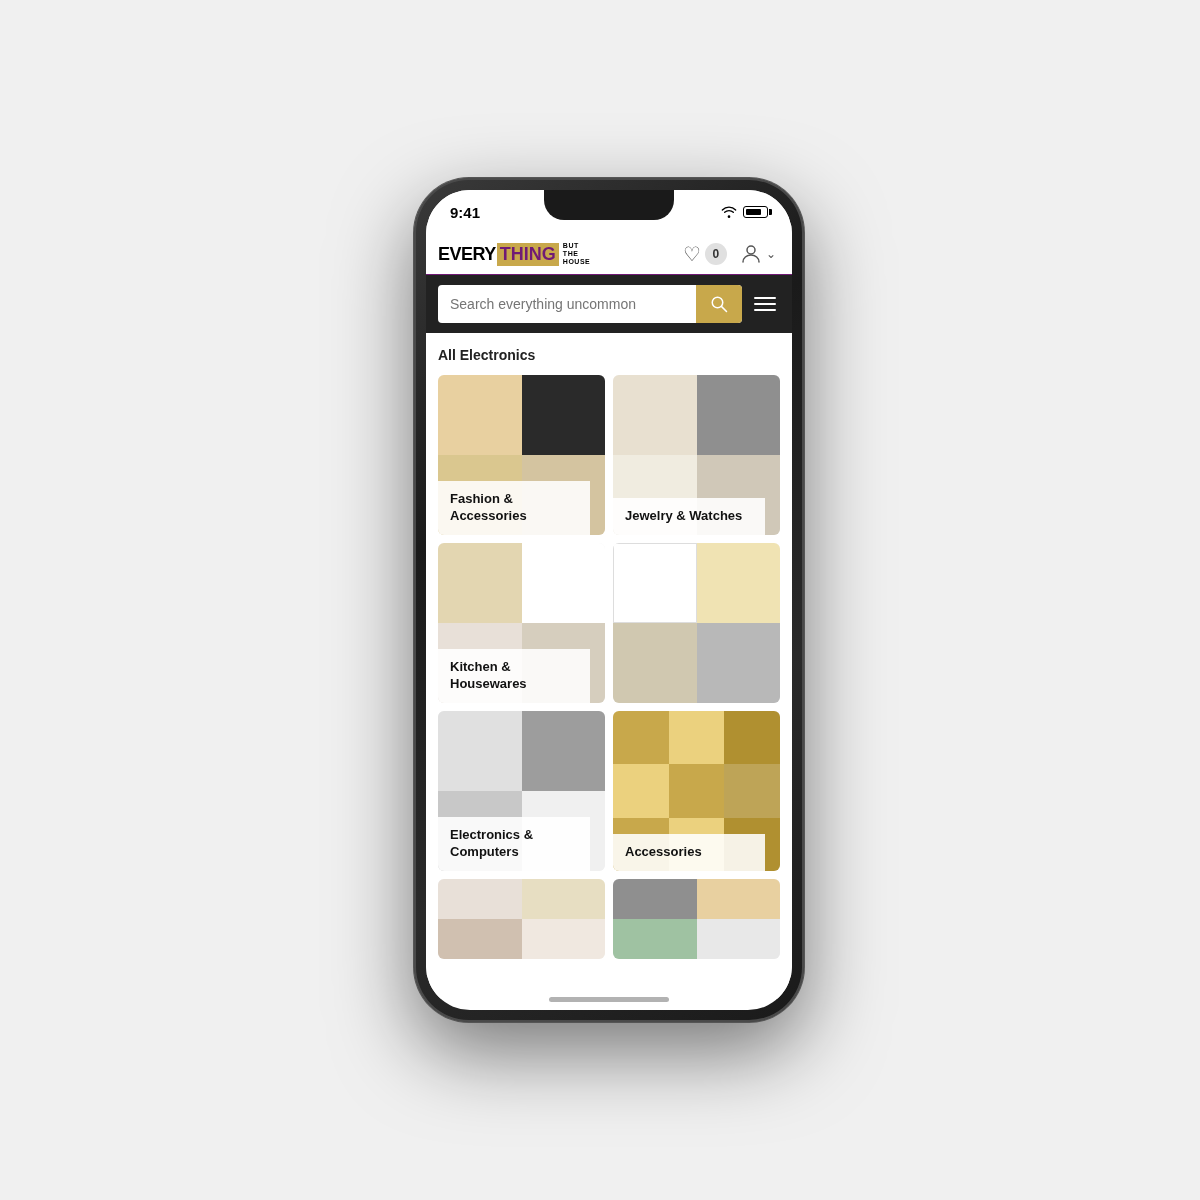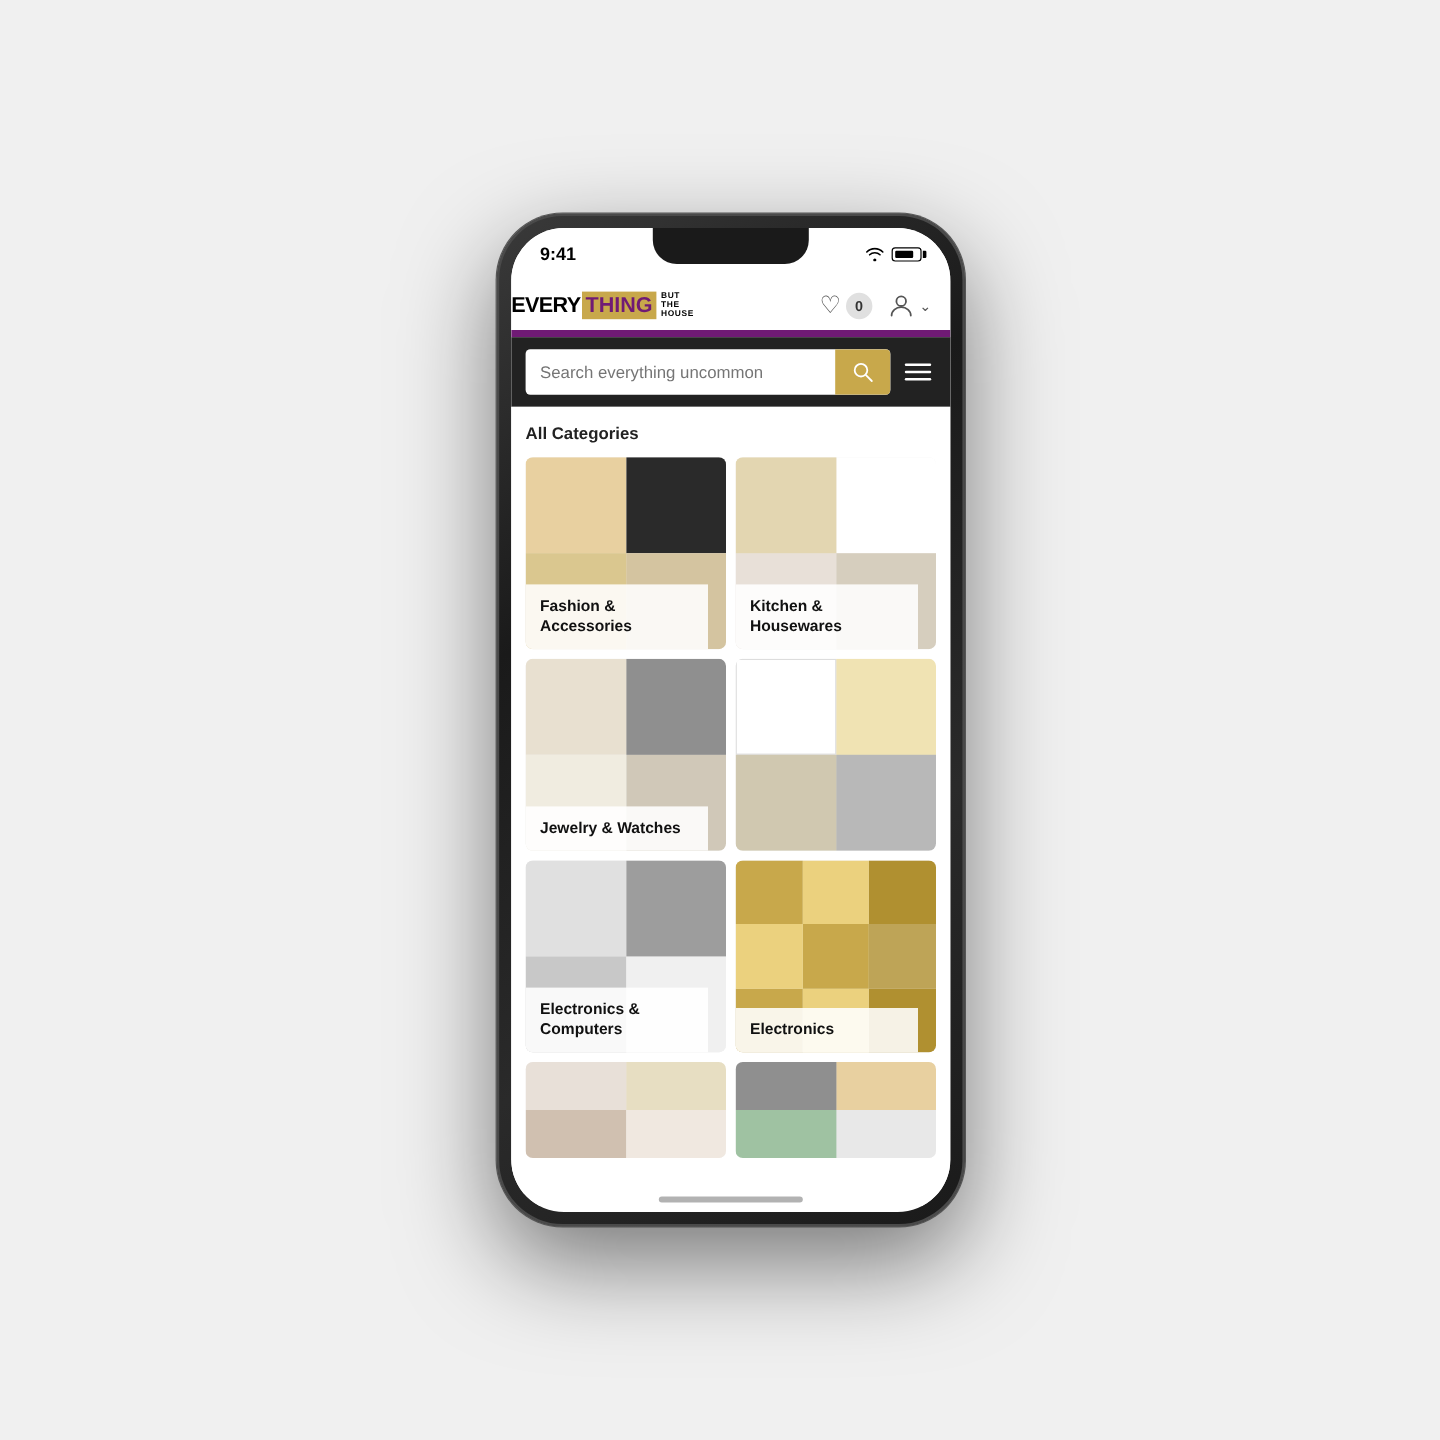--- a/index.html
+++ b/index.html
@@ -131,25 +131,25 @@
     .battery-fill {
       width: 80%;
       height: 100%;
       background: #000;
       border-radius: 1px;
     }
 
     
     .app-header {
       background: #fff;
-      padding: 8px 16px 8px 0;
+      padding: 8px 16px 8px 12px;
       display: flex;
       align-items: center;
       justify-content: space-between;
-      border-bottom: 6px solid #701a75;
+      border-bottom: 1px solid #701a75;
     }
 
     .logo-container {
       display: flex;
       align-items: center;
     }
 
     .logo-every {
       font-size: 18px;
       font-weight: 900;
@@ -514,68 +514,68 @@
           </button>
         </div>
         <button class="menu-btn">
           <span></span>
           <span></span>
           <span></span>
         </button>
       </div>
 
       <div class="main-content">
-        <div class="all-categories-title">All Categories</div>
+        <div class="all-categories-title">All Electronics</div>
 
         <div class="categories-grid">
 
           <div class="category-card">
             <div class="category-bg">
               <div class="mosaic-fashion">
                 <div></div>
                   <div></div>
                   <div></div>
                   <div></div>
               </div>
             </div>
             <div class="category-label">
               <div class="category-label-text">Fashion &amp; Accessories</div>
             </div>
           </div>
 
           <div class="category-card">
             <div class="category-bg">
+              <div class="mosaic-jewelry">
+                <div></div>
+                  <div></div>
+                  <div></div>
+                  <div></div>
+              </div>
+            </div>
+            <div class="category-label">
+              <div class="category-label-text">Jewelry &amp; Watches</div>
+            </div>
+          </div>
+
+          <div class="category-card">
+            <div class="category-bg">
               <div class="mosaic-kitchen">
                 <div></div>
                   <div></div>
                   <div></div>
                   <div></div>
               </div>
             </div>
             <div class="category-label">
               <div class="category-label-text">Kitchen &amp; Housewares</div>
             </div>
           </div>
 
           <div class="category-card">
             <div class="category-bg">
-              <div class="mosaic-jewelry">
-                <div></div>
-                  <div></div>
-                  <div></div>
-                  <div></div>
-              </div>
-            </div>
-            <div class="category-label">
-              <div class="category-label-text">Jewelry &amp; Watches</div>
-            </div>
-          </div>
-
-          <div class="category-card">
-            <div class="category-bg">
               <div class="mosaic-art">
                 <div></div>
                   <div></div>
                   <div></div>
                   <div></div>
               </div>
             </div>
           </div>
 
           <div class="category-card">
@@ -600,21 +600,21 @@
                   <div></div>
                 <div></div>
                   <div></div>
                   <div></div>
                 <div></div>
                   <div></div>
                   <div></div>
               </div>
             </div>
             <div class="category-label">
-              <div class="category-label-text">Electronics</div>
+              <div class="category-label-text">Accessories</div>
             </div>
           </div>
 
           <div class="category-card" style="height: 80px;">
             <div class="category-bg">
               <div class="mosaic-partial1">
                 <div></div>
                   <div></div>
                   <div></div>
                   <div></div>

